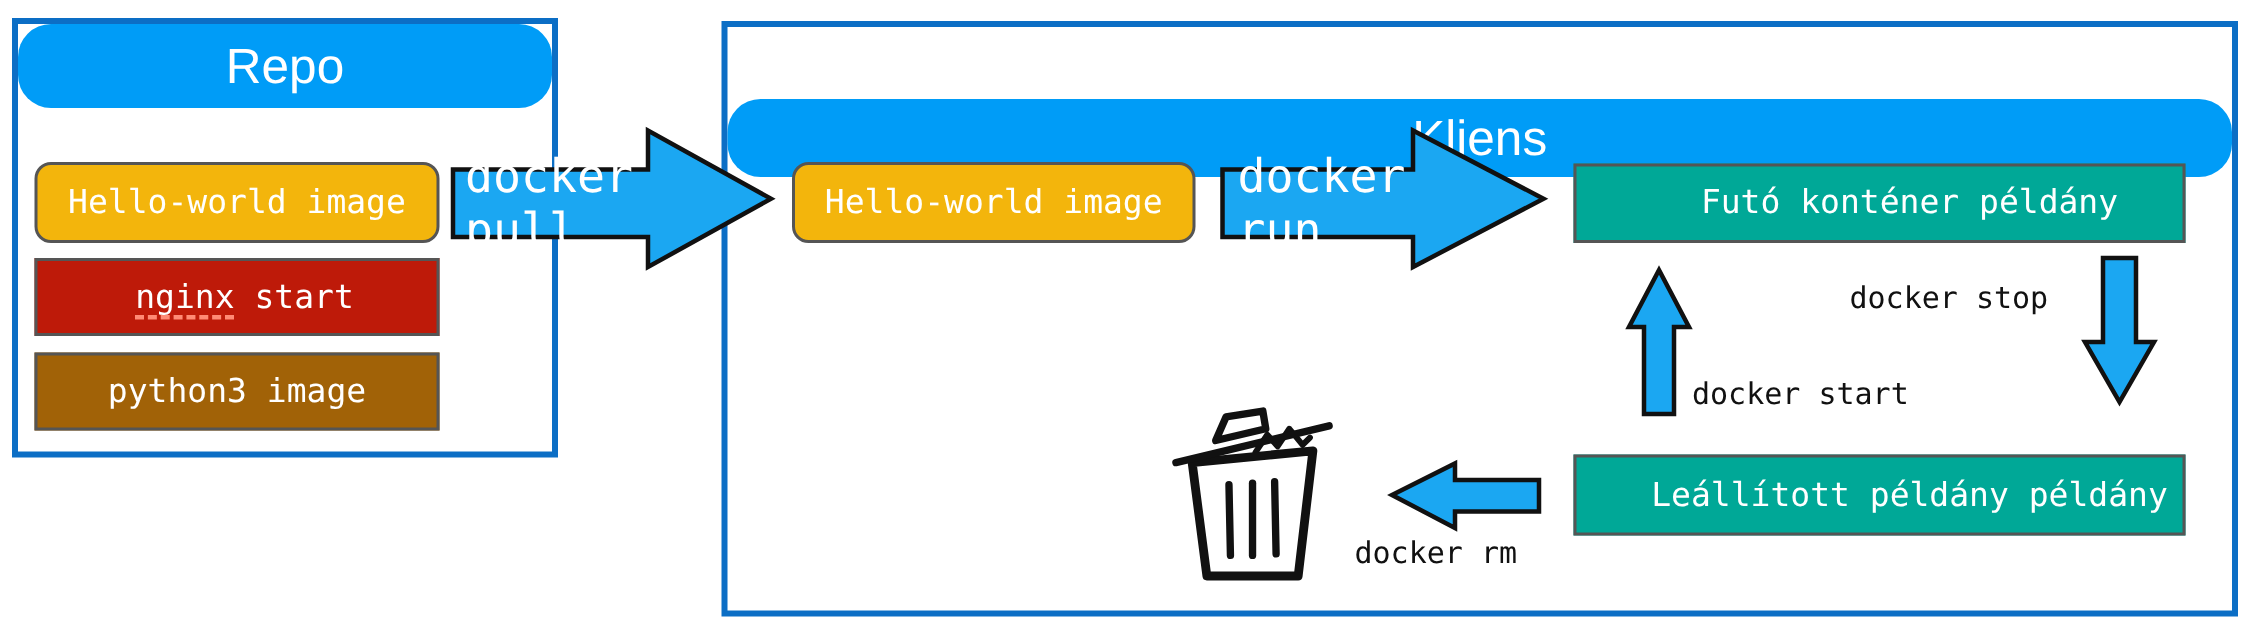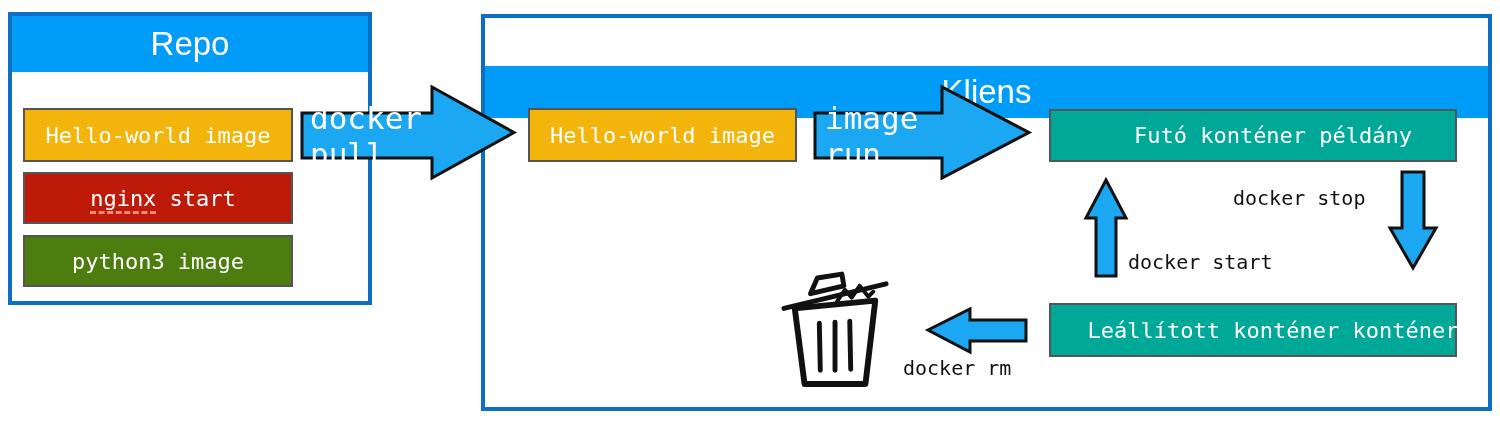--- a/index.html
+++ b/index.html
@@ -5,36 +5,36 @@
   html,body{margin:0;padding:0;background:#fff;}
   .canvas{
     position:relative;width:1500px;height:424px;background:#ffffff;
     font-family:"DejaVu Sans Mono", monospace;overflow:hidden;
   }
   
   .bigbox{position:absolute;background:#fff;border:4px solid #0C6EC5;box-sizing:border-box;}
   .bigbox .titlebar{
     position:absolute;left:0;top:0;right:0;background:#009CF7;color:#fff;
     font-family:"Liberation Sans", sans-serif;font-size:33px;font-weight:500;
-    display:flex;align-items:center;justify-content:center;
+    display:flex;align-items:center;justify-content:center;border-radius:22px;
   }
   #repo-box{left:8px;top:12px;width:364px;height:293px;}
   #repo-box .titlebar{height:56px;}
   #kliens-box{left:481px;top:14px;width:1011px;height:397px;}
   #kliens-box .titlebar{height:52px;margin-top:48px;}
 
   
   .imgbox{
     position:absolute;border:2px solid #555;box-sizing:border-box;color:#fff;
     font-size:22px;display:flex;align-items:center;justify-content:center;
     white-space:pre;z-index:2;
   }
-  .yellow{background:#F3B50C;}
+  .yellow{background:#F3B50C;border-radius:11px;}
   .red{background:#BE1A09;padding-left:10px;}
-  .navy{background:#4d7c0f;}
+  .navy{background:#a16207;}
   .teal{background:#00A897;padding-left:40px;}
   .squiggle{
     text-decoration:underline;text-decoration-style:dashed;
     text-decoration-color:#FF8A75;text-decoration-thickness:3px;
     text-underline-offset:5px;
   }
 
   
   .arrow{position:absolute;z-index:5;}
   .arrow svg{display:block;overflow:visible;}
@@ -79,29 +79,29 @@
 
     <div class="imgbox yellow" style="left:43px;top:90px;width:269px;height:54px;">
       <span>Hello-world image</span>
     </div>
 
     <div class="imgbox teal" style="left:564px;top:91px;width:408px;height:53px;">
       <span>Futó konténer példány</span>
     </div>
 
     <div class="imgbox teal" style="left:564px;top:285px;width:408px;height:54px;">
-      <span>Leállított konténer konténer</span>
+      <span>Leállított példány példány</span>
     </div>
 
     <div class="arrow" style="left:330px;top:67px;">
       <svg width="217" height="95" viewBox="0 0 217 95">
         <polygon points="0,28 127,28 127,2 214,47.5 127,93 127,73 0,73"></polygon>
       </svg>
     </div>
-    <div class="arrow-label" style="left:340px;top:95px;width:160px;">image run</div>
+    <div class="arrow-label" style="left:340px;top:95px;width:160px;">docker run</div>
 
     <div class="arrow" style="left:600px;top:160px;">
       <svg width="42" height="100" viewBox="0 0 42 100">
         <polygon points="21,2 41,40 31,40 31,98 11,98 11,40 1,40"></polygon>
       </svg>
     </div>
     <div class="cmd-label" style="left:643px;top:232px;">docker start</div>
 
     <div class="arrow" style="left:903px;top:152px;">
       <svg width="50" height="100" viewBox="0 0 50 100">

